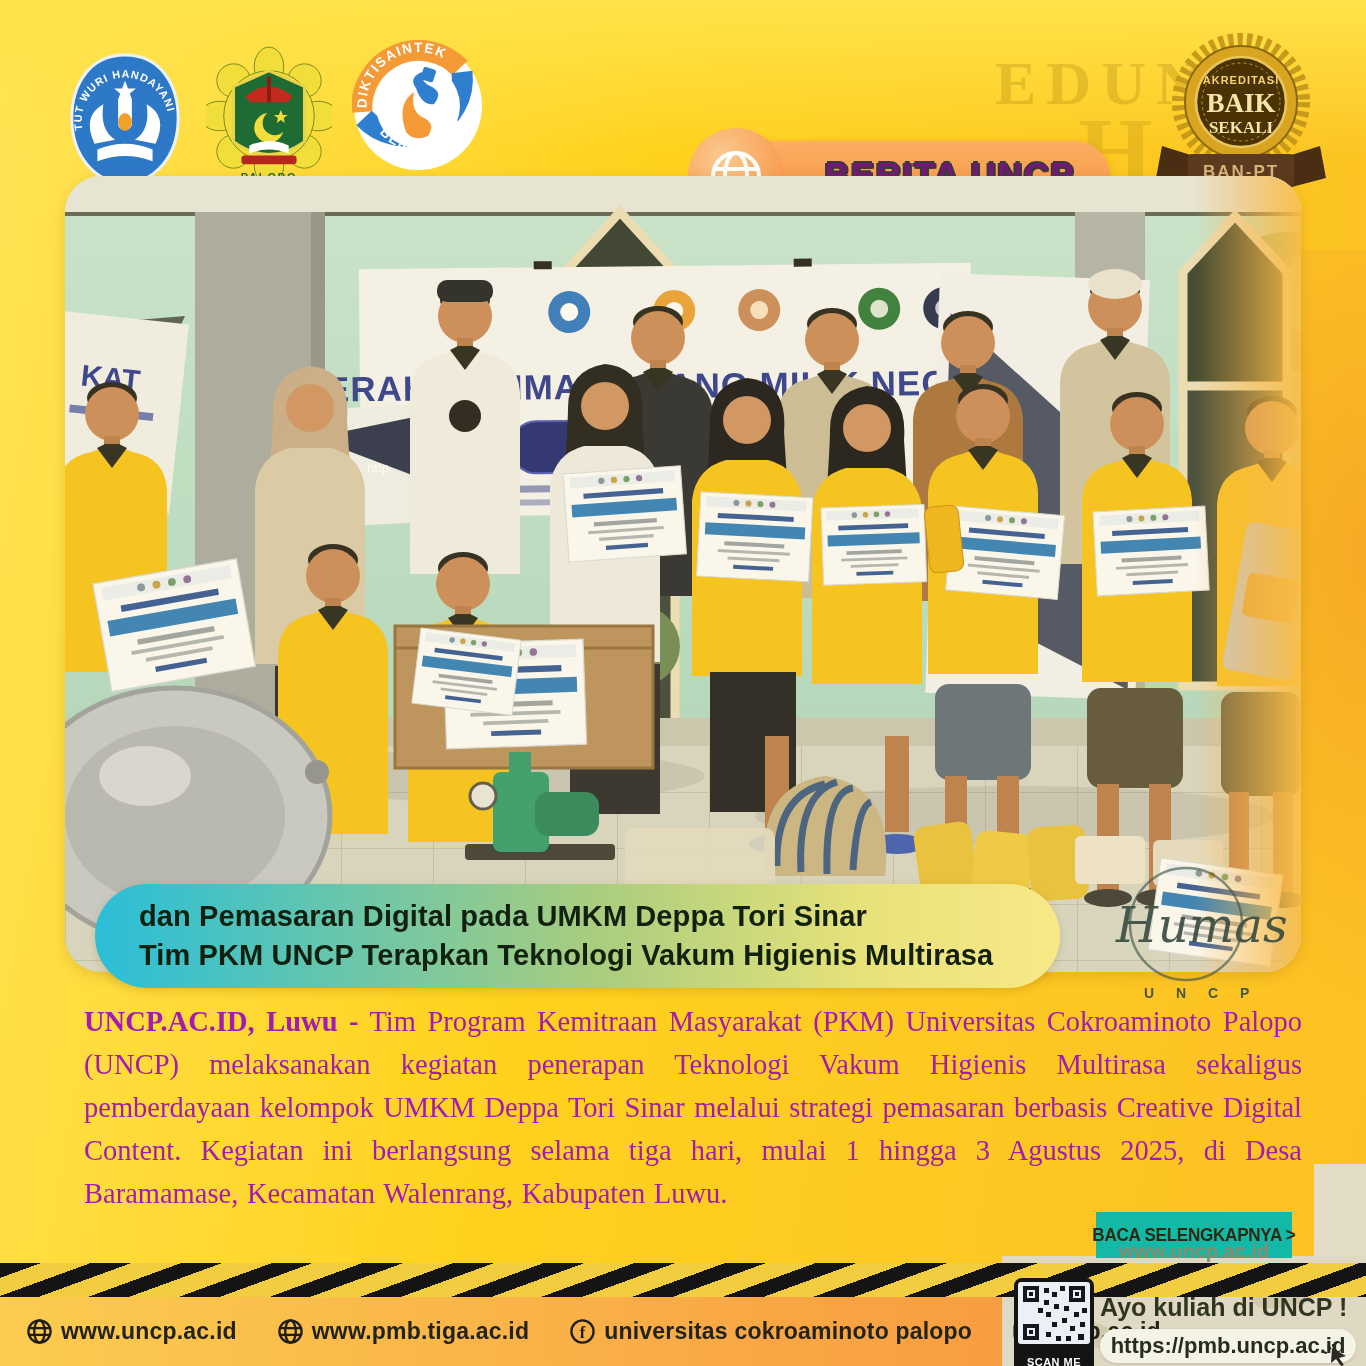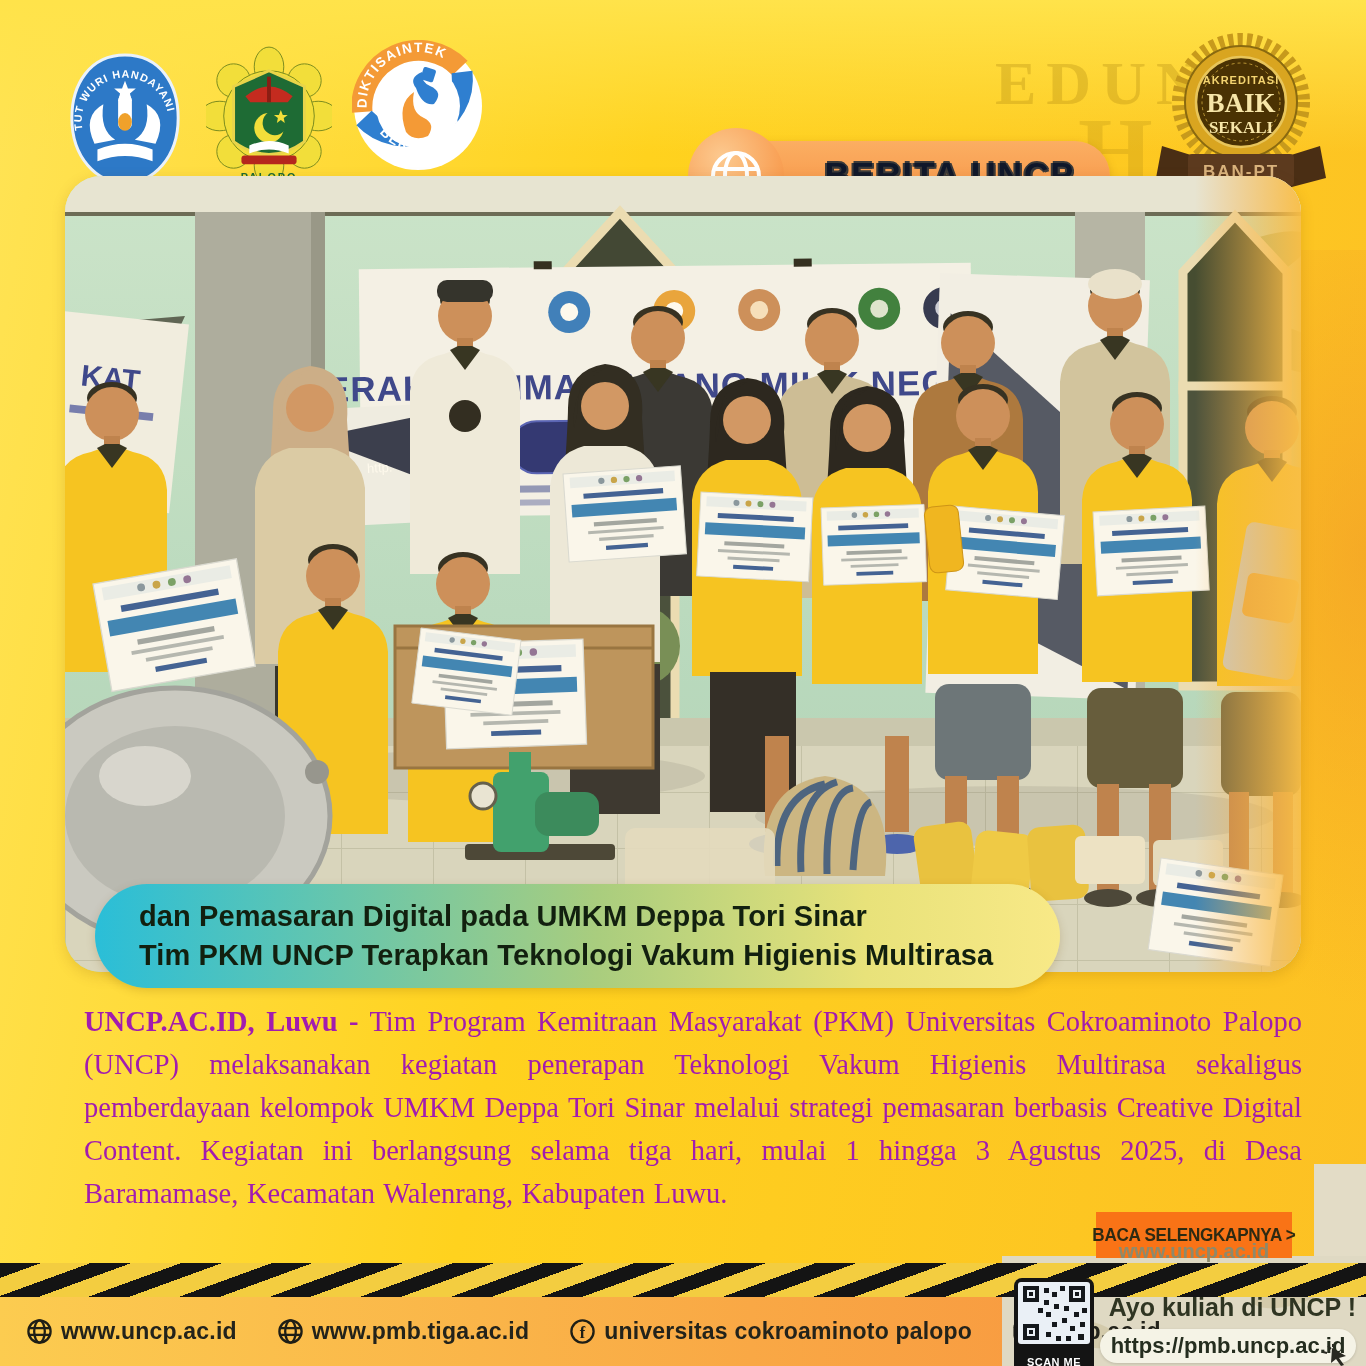--- a/index.html
+++ b/index.html
@@ -13,36 +13,36 @@
     background:linear-gradient(180deg,#FFE34A 0%,rgba(255,227,74,0) 90%);}
   .bg3{right:0;top:250px;width:240px;height:760px;
     background:radial-gradient(ellipse at 100% 40%,rgba(240,150,40,.55),rgba(240,150,40,0) 70%);}
   .ghost{color:#B38B12;font-family:"Liberation Serif",serif;font-weight:bold;}
   
   .badge-pill{left:718px;top:141px;width:392px;height:70px;border-radius:35px;
     background:linear-gradient(180deg,#FBAE62,#F79243);box-shadow:0 3px 8px rgba(140,80,0,.25);}
   .badge-circle{left:688px;top:128px;width:96px;height:96px;border-radius:50%;
     background:radial-gradient(circle at 35% 30%,#FCC98F,#F89A4C 75%);display:flex;align-items:center;justify-content:center;}
   .badge-label{left:800px;top:155px;width:300px;text-align:center;font-size:34px;font-weight:900;
-    letter-spacing:2px;color:#0f172a;
+    letter-spacing:2px;color:#701a75;
     text-shadow:-2px 0 0 #3a3a3a,2px 0 0 #3a3a3a,0 -2px 0 #3a3a3a,0 2px 0 #3a3a3a,2px 2px 0 #3a3a3a;}
   
   .photo{left:65px;top:176px;width:1236px;height:796px;border-radius:36px;overflow:hidden;
     box-shadow:0 4px 14px rgba(120,70,0,.18);}
   
   .headline{left:95px;top:884px;width:965px;height:104px;border-radius:52px;z-index:5;
     background:linear-gradient(90deg,#2ABED8 0%,#5FC5B2 22%,#A9CD7E 52%,#E8E27A 80%,#F8E987 100%);
     box-shadow:0 3px 10px rgba(120,80,0,.2);padding:13px 0 0 44px;box-sizing:border-box;}
   .headline div{font-size:29px;line-height:39px;font-weight:700;color:#12200F;letter-spacing:.1px;}
   .wm{left:1086px;top:858px;width:210px;height:160px;z-index:6;opacity:.9;}
   
   .article{left:84px;top:1000px;width:1218px;font-family:"Liberation Serif",serif;
     font-size:28.5px;line-height:43px;color:#a21caf;text-align:justify;word-spacing:1.5px;}
   .article b{font-weight:bold;}
-  .readmore{left:1096px;top:1212px;width:196px;height:46px;background:#f97316;z-index:6;
+  .readmore{left:1096px;top:1212px;width:196px;height:46px;background:#14b8a6;z-index:6;
     display:flex;align-items:center;justify-content:center;cursor:pointer;}
   .readmore span{font-size:18px;font-weight:800;color:#2E2A12;letter-spacing:-.3px;transform:scaleX(.95);white-space:nowrap;}
   .readmore-site{left:1094px;top:1240px;width:200px;text-align:center;font-size:20px;color:#8C8A6C;font-weight:700;z-index:6;}
   
   .beigeA{left:1002px;top:1256px;width:364px;height:110px;background:#DFD9C3;z-index:4;}
   .beigeB{left:1314px;top:1164px;width:52px;height:100px;background:#E3DCC6;z-index:4;}
   .leaf{background:#C6B88E;opacity:.45;border-radius:50%;z-index:4;}
   
   .stripes{left:0;top:1263px;width:1366px;height:34px;z-index:7;background:#F3CD40;}
   .stripes:before{content:"";position:absolute;inset:0;
@@ -50,21 +50,21 @@
   
   .footerbar{left:0;top:1297px;width:1366px;height:69px;z-index:3;
     background:linear-gradient(90deg,#FCCC50 0%,#F9A845 55%,#F78E3C 100%);}
   .flinks{left:26px;top:1297px;height:69px;display:flex;align-items:center;gap:40px;z-index:5;}
   .flink{display:flex;align-items:center;gap:8px;cursor:pointer;}
   .flink span{font-size:23px;font-weight:600;color:#23231B;letter-spacing:.2px;white-space:nowrap;}
   .qr{left:1014px;top:1278px;width:80px;height:96px;background:#141414;border-radius:8px;z-index:8;
     padding:4px;box-sizing:border-box;text-align:center;}
   .qr .qwhite{width:72px;height:62px;background:#EAF0F6;border-radius:3px;margin:0 auto;}
   .qr .qlabel{color:#fff;font-size:11px;font-weight:700;letter-spacing:.5px;margin-top:12px;}
-  .cta-title{left:1100px;top:1293px;width:256px;text-align:right;font-size:25px;font-weight:800;color:#2F3522;z-index:8;}
+  .cta-title{left:1100px;top:1293px;width:256px;text-align:left;font-size:25px;font-weight:800;color:#2F3522;z-index:8;}
   .cta-pill{left:1100px;top:1329px;width:256px;height:34px;border-radius:17px;background:#F5F3E6;z-index:8;
     display:flex;align-items:center;justify-content:center;cursor:pointer;box-shadow:0 1px 3px rgba(0,0,0,.15);}
   .cta-pill span{font-size:22px;font-weight:800;color:#252D1F;}
   .cursor-ic{left:1320px;top:1344px;z-index:9;}
 </style>
 </head>
 <body>
 
 <div id="canvas">
 
@@ -376,20 +376,27 @@
       <rect x="0" y="0" width="1236" height="796" fill="#F6C840" opacity=".10"></rect>
       <rect x="1130" y="0" width="106" height="796" fill="url(#fadeR)"></rect>
     </svg>
   </div>
 
   <div class="abs headline">
     <div>dan Pemasaran Digital pada UMKM Deppa Tori Sinar</div>
     <div>Tim PKM UNCP Terapkan Teknologi Vakum Higienis Multirasa</div>
   </div>
 
+  <div class="abs wm">
+    <svg width="210" height="160" viewBox="0 0 210 160">
+      <circle cx="100" cy="66" r="56" fill="none" stroke="#3E5549" stroke-width="2.5" opacity=".7"></circle>
+      <text x="30" y="84" font-size="48" font-style="italic" font-family="DejaVu Serif, serif" fill="#374A40">Humas</text>
+      <text x="58" y="140" font-size="14" letter-spacing="9" font-weight="bold" fill="#374A40">U N C P</text>
+    </svg>
+  </div>
 
   <div class="abs article"><b>UNCP.AC.ID, Luwu -</b><span> Tim Program Kemitraan Masyarakat (PKM) Universitas Cokroaminoto Palopo (UNCP) melaksanakan kegiatan penerapan Teknologi Vakum Higienis Multirasa sekaligus pemberdayaan kelompok UMKM Deppa Tori Sinar melalui strategi pemasaran berbasis Creative Digital Content. Kegiatan ini berlangsung selama tiga hari, mulai 1 hingga 3 Agustus 2025, di Desa Baramamase, Kecamatan Walenrang, Kabupaten Luwu.</span></div>
 
   <div class="abs readmore">
     <span>BACA SELENGKAPNYA &gt;</span>
   </div>
   <div class="abs readmore-site">www.uncp.ac.id</div>
 
   <div class="abs beigeB"></div>
   <div class="abs beigeA"></div>

